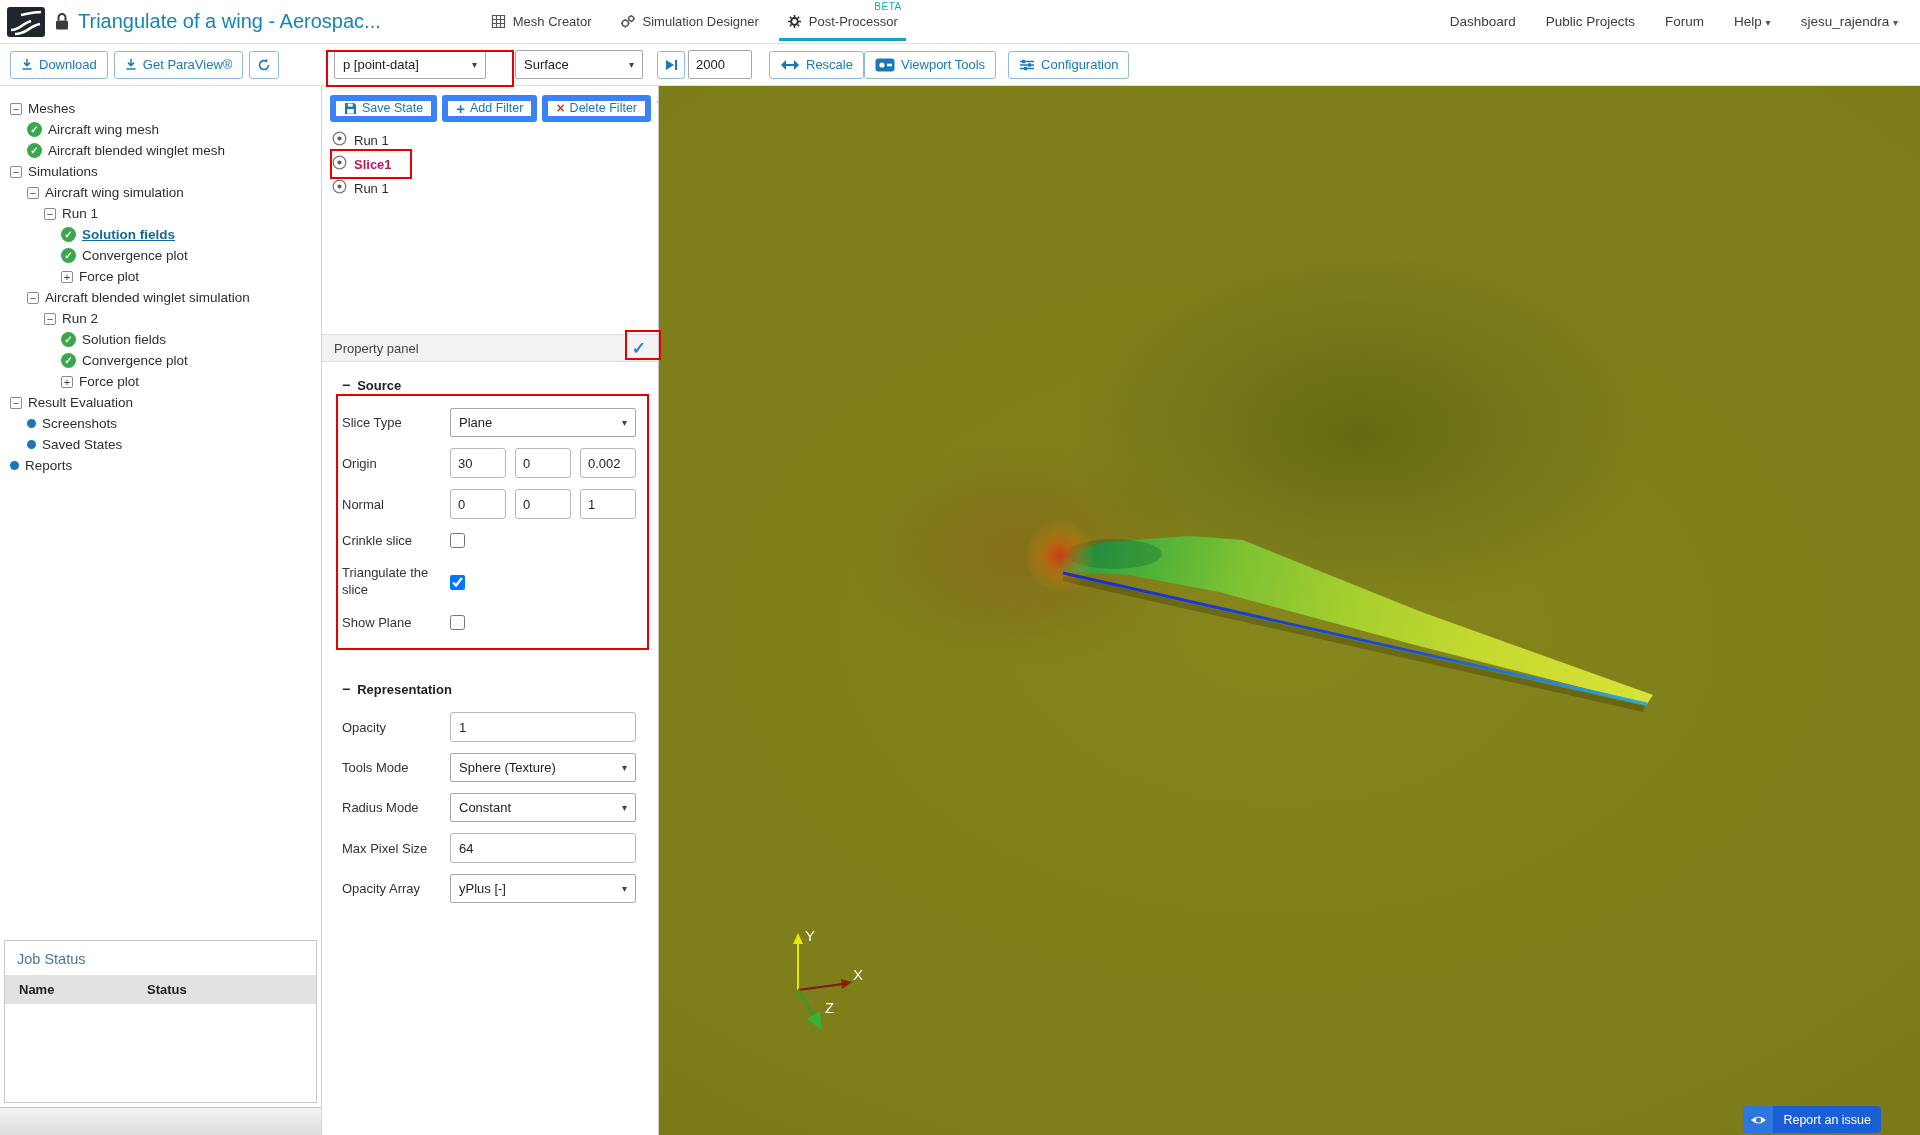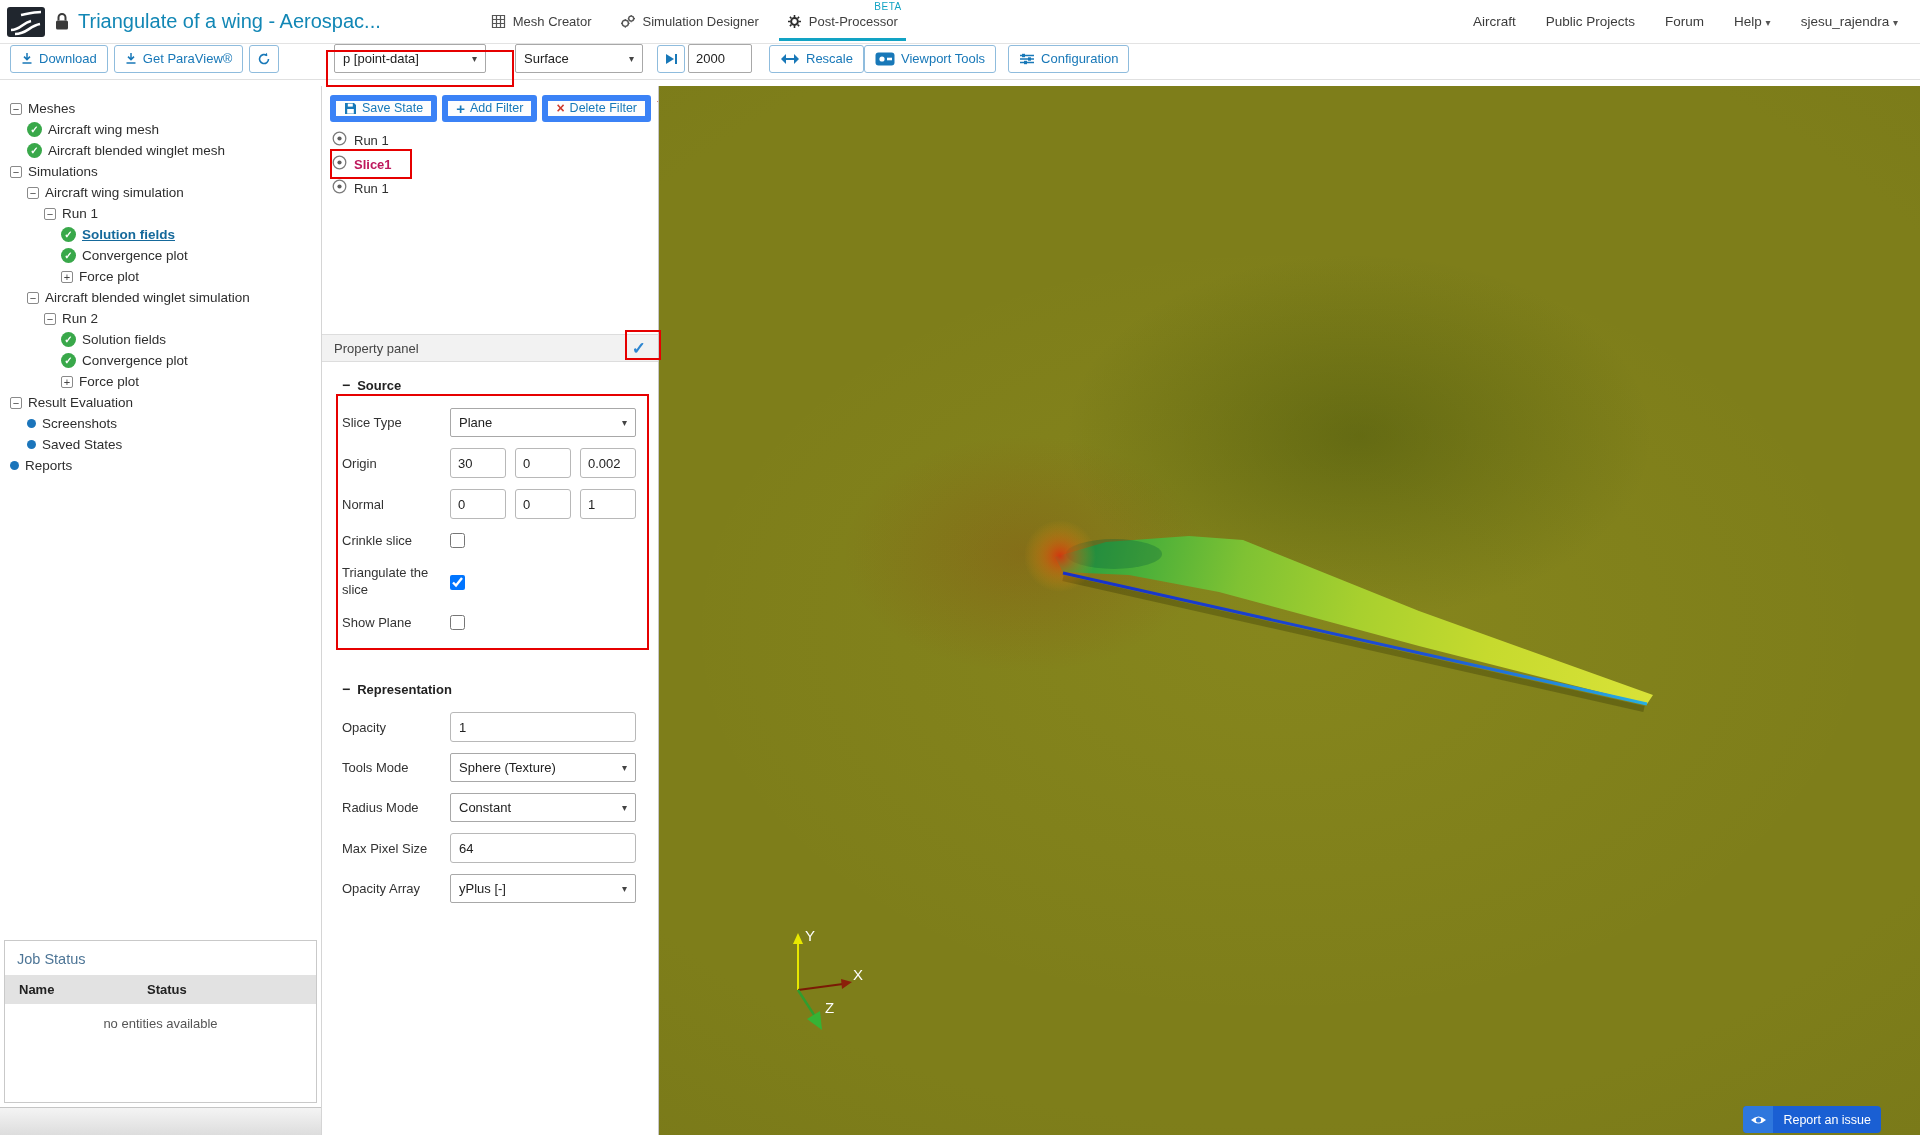--- a/index.html
+++ b/index.html
@@ -13,21 +13,21 @@
   .proj-title{font-size:20px;color:#1287b5;margin-left:8px;white-space:nowrap;cursor:pointer}
   .tabs{display:flex;align-items:stretch;margin-left:96px;height:44px}
   .tab{display:flex;align-items:center;gap:7px;padding:0 14px;position:relative;color:#3f3f3f;font-size:13px;cursor:pointer;white-space:nowrap}
   .tab.active::after{content:"";position:absolute;left:6px;right:6px;bottom:3px;height:3px;background:#12a3c4}
   .beta{position:absolute;top:1px;right:10px;font-size:10px;color:#12a3c4;letter-spacing:.5px}
   .hnav{margin-left:auto;display:flex;align-items:center;gap:30px;margin-right:22px;color:#3c3c3c;font-size:13.5px}
   .hnav>span{cursor:pointer;white-space:nowrap}
   .car{font-size:10px;color:#555}
 
   
-  #toolbar{position:absolute;left:0;top:38px;width:1920px;height:42px;background:#fff;display:flex;align-items:center;border-bottom:1px solid #e0e0e0;z-index:15}
+  #toolbar{position:absolute;left:0;top:44px;width:1920px;height:42px;background:#fff;display:flex;align-items:center;border-bottom:1px solid #e0e0e0;z-index:15}
   .tb-left{width:321px;display:flex;align-items:center;gap:6px;padding-left:10px;flex:0 0 auto}
   .tbtn{height:28px;display:inline-flex;align-items:center;gap:6px;padding:0 10px;border:1px solid #8fbcdd;border-radius:3px;background:#fff;color:#1878b8;font-size:13px;cursor:pointer;white-space:nowrap}
   .tbtn svg{flex:0 0 auto}
   .sel{height:29px;border:1px solid #a8a8a8;border-radius:2px;background:#fff;display:flex;align-items:center;justify-content:space-between;padding:0 8px;font-size:13px;color:#222;cursor:pointer}
   .sel-caret{font-size:10px;color:#444;margin-left:8px}
   #field-select{width:152px;margin-left:13px}
   #display-select{width:128px;margin-left:29px}
   #play-btn{margin-left:14px;width:28px;justify-content:center;padding:0}
   .frame-input{width:64px;height:29px;margin-left:3px;border:1px solid #a8a8a8;border-radius:2px;padding:0 7px;font-size:13px;color:#222;font-family:inherit}
   #rescale-btn{margin-left:17px}
@@ -132,21 +132,21 @@
       <span class="beta">BETA</span>
       <svg width="15" height="15" viewBox="0 0 15 15">
         <circle cx="7.5" cy="7.5" r="3.4" stroke="#2b2b2b" stroke-width="2" fill="none"></circle>
         <path d="M7.5 1 v2.2 M7.5 11.8 v2.2 M1 7.5 h2.2 M11.8 7.5 h2.2 M2.9 2.9 l1.6 1.6 M10.5 10.5 l1.6 1.6 M12.1 2.9 l-1.6 1.6 M4.5 10.5 l-1.6 1.6" stroke="#2b2b2b" stroke-width="1.6"></path>
       </svg>
       <span>Post-Processor</span>
     </div>
   </div>
 
   <div class="hnav">
-    <span>Aircraft</span>
+    <span>Dashboard</span>
     <span>Public Projects</span>
     <span>Forum</span>
     <span><span>Help</span> <span class="car">▾</span></span>
     <span><span>sjesu_rajendra</span> <span class="car">▾</span></span>
   </div>
 </div>
 
 <div id="toolbar">
   <div class="tb-left">
     <button class="tbtn">
@@ -292,21 +292,20 @@
         <span class="tree-label">Reports</span>
       </div>
     </div>
 
   <div id="job-status">
     <div class="js-title">Job Status</div>
     <div class="js-head">
       <span>Name</span>
       <span>Status</span>
     </div>
-    <div class="js-empty">no entities available</div>
   </div>
   <div id="sidebar-bottom-strip"></div>
 </div>
 
 <div id="filter-panel">
   <div class="fp-buttons">
     <button class="fbtn">
       <svg width="13" height="13" viewBox="0 0 13 13">
         <path d="M1 1 h9 l2 2 v9 h-11 z" fill="#1879b8"></path>
           <rect x="3.2" y="7" width="6.6" height="4.6" fill="#fff"></rect>

